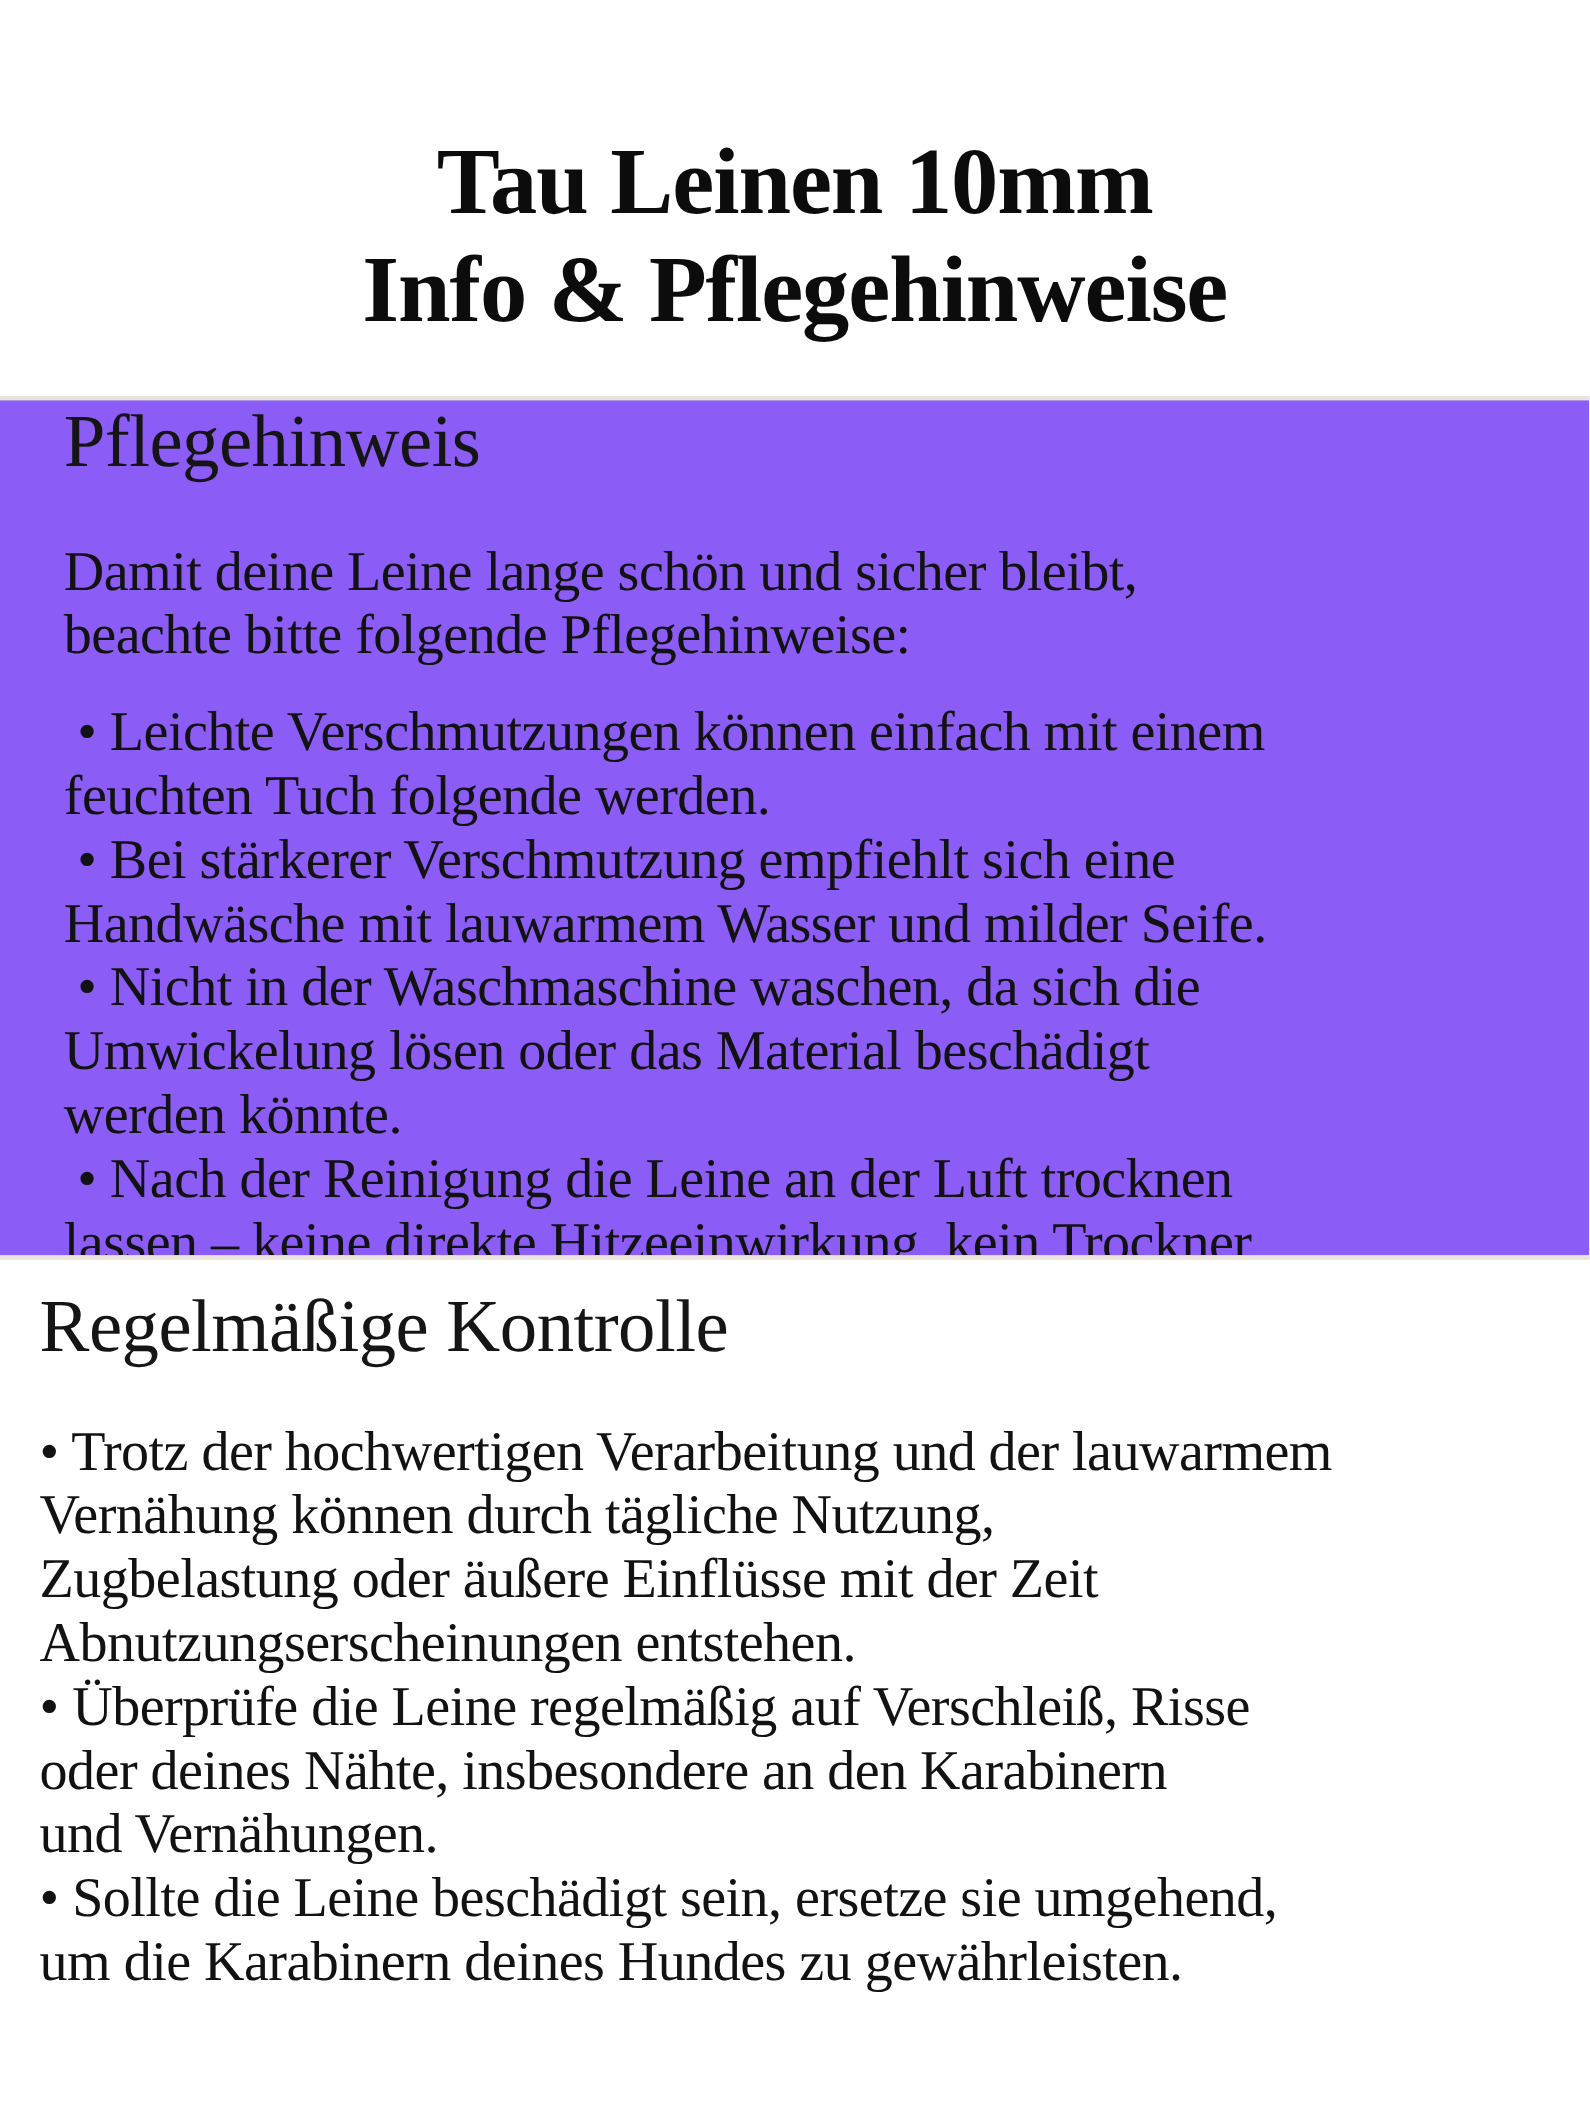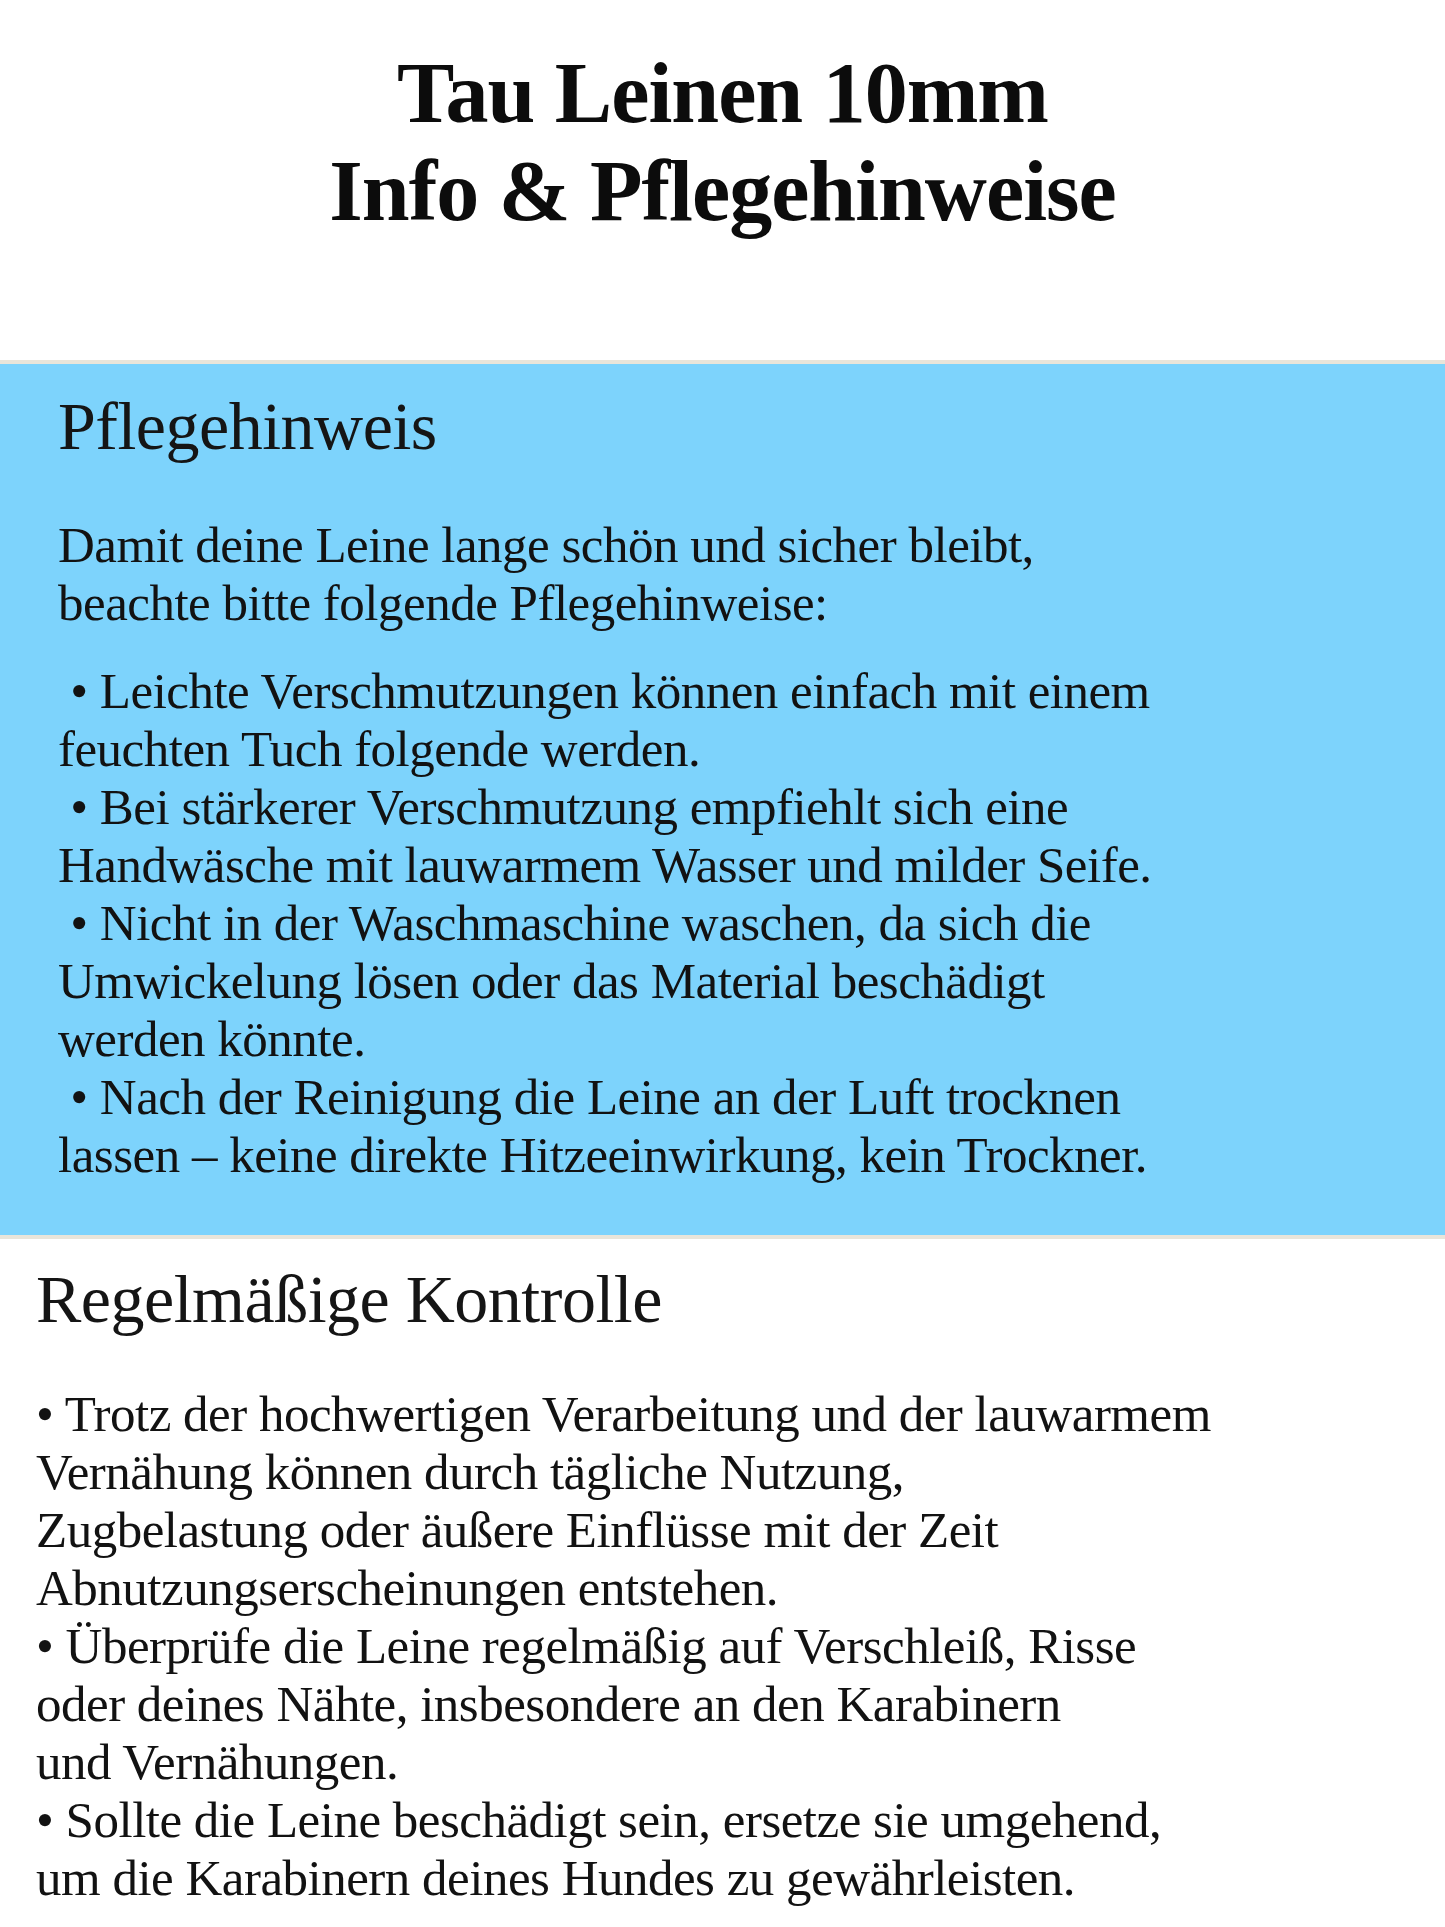--- a/index.html
+++ b/index.html
@@ -9,38 +9,38 @@
     width: 1445px;
     height: 1927px;
     background: #ffffff;
     overflow: hidden;
     font-family: "Liberation Serif", "DejaVu Serif", serif;
     color: #131313;
   }
   
   .title-block {
     height: 360px;
-    padding-top: 44px;
+    padding-top: 116px;
     text-align: center;
   }
   .page-title {
     font-size: 86px;
     line-height: 98px;
     font-weight: 800;
     letter-spacing: -1px;
     color: #0c0c0c;
     white-space: pre;
   }
   
   section.band {
-    background: #7dd3fc;
+    background: #8b5cf6;
     border-top: 4px solid #e9e5da;
     border-bottom: 4px solid #e9e5da;
-    height: 879px;
-    padding: 28px 24px 0 58px;
+    height: 785px;
+    padding: 3px 24px 0 58px;
     overflow: hidden;
   }
   section.plain {
     background: #ffffff;
     padding: 26px 24px 0 36px;
     overflow: hidden;
   }
   h2.section-heading {
     font-size: 68px;
     line-height: 68px;

